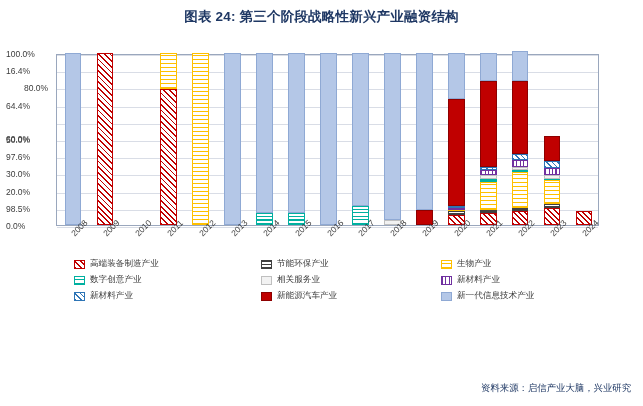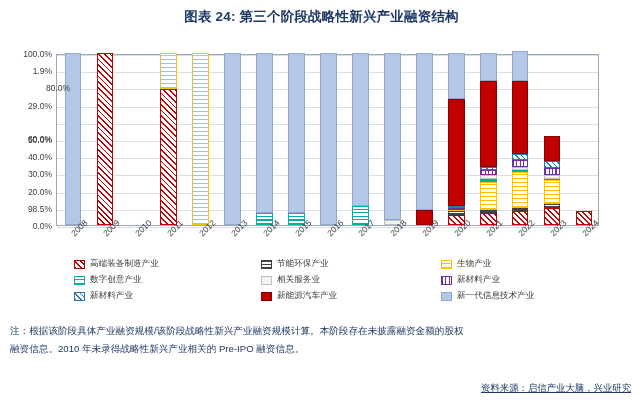--- a/index.html
+++ b/index.html
@@ -4,36 +4,36 @@
 <style>
   html,body{margin:0;padding:0;}
   body{width:643px;height:406px;background:#ffffff;font-family:"Liberation Sans",sans-serif;overflow:hidden;}
   .wrap{position:relative;width:643px;height:406px;border-radius:24px;}
 
   .title{position:absolute;left:0;top:8px;width:643px;text-align:center;font-size:13.5px;font-weight:bold;color:#1F3864;letter-spacing:.2px;}
 
   
   .plot{position:absolute;left:56px;top:54px;width:543px;height:172px;border:1px solid #9aa7bd;box-sizing:border-box;background:#ffffff;}
   .gridline{position:absolute;left:0;width:100%;height:1px;background:#d9dde6;}
-  .ylab{position:absolute;text-align:right;font-size:8.5px;color:#3b3b3b;transform:translateY(-50%);white-space:nowrap;width:46px;}
+  .ylab{position:absolute;font-size:8.5px;color:#3b3b3b;transform:translateY(-50%);white-space:nowrap;width:46px;}
 
   .bars{position:absolute;left:0;top:0;width:100%;height:100%;}
   .slot{position:absolute;top:0;height:100%;}
   .bar{position:absolute;bottom:0;width:100%;}
   .seg{position:absolute;left:0;width:100%;box-sizing:border-box;}
 
   .xlab{position:absolute;font-size:8.5px;color:#3b3b3b;transform:rotate(-45deg);transform-origin:left top;white-space:nowrap;}
 
   
   .legend{position:absolute;left:56px;top:258px;width:543px;height:46px;}
   .lgitem{position:absolute;display:flex;align-items:center;font-size:8.6px;color:#3b3b3b;white-space:nowrap;}
   .swatch{width:11px;height:9px;margin-right:5px;box-sizing:border-box;flex:0 0 auto;}
 
   .note{position:absolute;left:10px;top:322px;width:623px;font-size:9.6px;line-height:1.9;color:#1F3864;}
-  .src{position:absolute;right:12px;top:382px;font-size:9.4px;color:#1F3864;text-decoration:underline;}
+  .src{position:absolute;right:12px;top:382px;font-size:9.4px;color:#1F3864;}
 </style>
 </head>
 <body>
 
 <div class="wrap">
 
   <div class="title">图表 24: 第三个阶段战略性新兴产业融资结构</div>
 
   <div class="plot">
     <div id="gridlines">
@@ -169,26 +169,26 @@
           </div>
         </div>
       </div>
   </div>
 
   <div id="yticks">
       <div class="ylab" style="left: 6px; top: 226px;">0.0%</div>
       <div class="ylab" style="left: 6px; top: 208.8px;">98.5%</div>
       <div class="ylab" style="left: 6px; top: 191.6px;">20.0%</div>
       <div class="ylab" style="left: 6px; top: 174.4px;">30.0%</div>
-      <div class="ylab" style="left: 6px; top: 157.2px;">40.0%</div>
+      <div class="ylab" style="left: 6px; top: 157.2px;">97.6%</div>
       <div class="ylab" style="left: 6px; top: 140px;">50.0%</div>
       <div class="ylab" style="left: 6px; top: 139px;">60.0%</div>
-      <div class="ylab" style="left: 6px; top: 105.6px;">29.0%</div>
+      <div class="ylab" style="left: 6px; top: 105.6px;">64.4%</div>
       <div class="ylab" style="left: 24px; top: 88.4px;">80.0%</div>
-      <div class="ylab" style="left: 6px; top: 71.2px;">1.9%</div>
+      <div class="ylab" style="left: 6px; top: 71.2px;">16.4%</div>
       <div class="ylab" style="left: 6px; top: 54px;">100.0%</div>
     </div>
   <div id="xticks">
       <div class="xlab" style="left: 68.9706px; top: 231px;">2008</div>
       <div class="xlab" style="left: 100.912px; top: 231px;">2009</div>
       <div class="xlab" style="left: 132.853px; top: 231px;">2010</div>
       <div class="xlab" style="left: 164.794px; top: 231px;">2011</div>
       <div class="xlab" style="left: 196.735px; top: 231px;">2012</div>
       <div class="xlab" style="left: 228.676px; top: 231px;">2013</div>
       <div class="xlab" style="left: 260.618px; top: 231px;">2014</div>
@@ -236,19 +236,15 @@
       <div class="lgitem" style="left: 205px; top: 32px;">
         <span class="swatch" style="background: rgb(192, 0, 0); border: 1px solid rgb(141, 0, 0);"></span>
         <span>新能源汽车产业</span>
       </div>
       <div class="lgitem" style="left: 385px; top: 32px;">
         <span class="swatch" style="background: rgb(180, 199, 231); border: 1px solid rgb(143, 169, 212);"></span>
         <span>新一代信息技术产业</span>
       </div>
     </div>
 
-  <div class="note">
-    <div>注：根据该阶段具体产业融资规模/该阶段战略性新兴产业融资规模计算。本阶段存在未披露融资金额的股权</div>
-    <div>融资信息。2010 年未录得战略性新兴产业相关的 Pre-IPO 融资信息。</div>
-  </div>
 
   <div class="src">资料来源：启信产业大脑，兴业研究</div>
 </div>
 
 </body></html>

